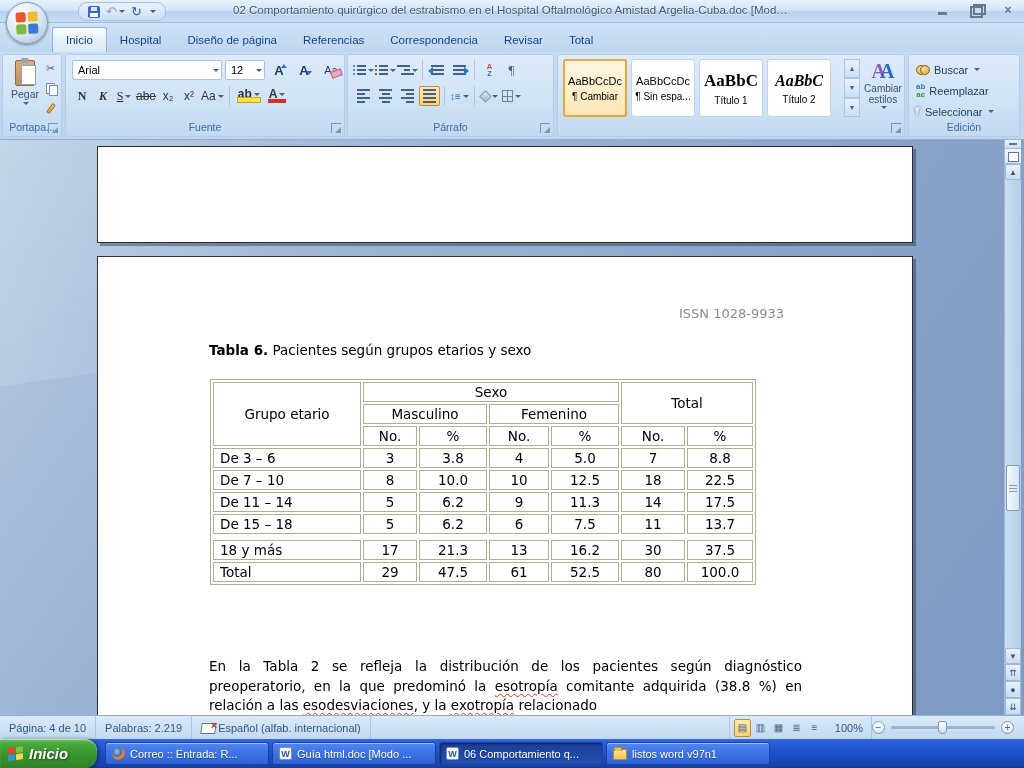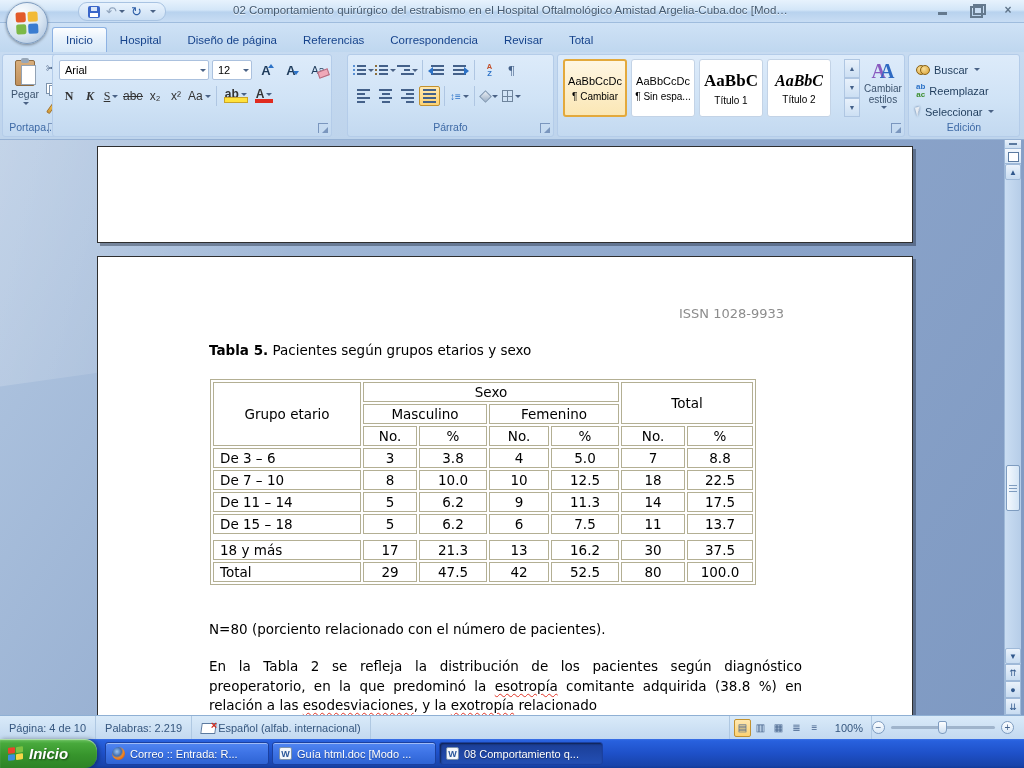--- a/index.html
+++ b/index.html
@@ -69,21 +69,21 @@
   .clipboard::after { content:""; position:absolute; top:4px; left:5px; width:13px; height:18px; background:#fff; border:1px solid #93A3B5; }
   .paste-label { font-size:10.5px; color:#3C536E; }
   .clipcol { position:absolute; right:2px; top:4px; display:flex; flex-direction:column; gap:2px; }
   .clipcol .rbtn { width:17px; height:18px; font-size:11px; color:#4A6285; }
   .copysheets { width:10px; height:11px; position:relative; }
   .copysheets::before, .copysheets::after { content:""; position:absolute; width:7px; height:9px; background:#fff; border:1px solid #7D93AC; }
   .copysheets::before { left:0; top:0; } .copysheets::after { left:3px; top:2px; }
   .brush { width:4px; height:11px; background:linear-gradient(#F4C64E,#D99A27); border:1px solid #A96F1B; transform:rotate(35deg); border-radius:1px; }
 
   
-  .g-font { left:52px; width:280px; }
+  .g-font { left:65px; width:280px; }
   .fontrow1 { position:absolute; left:6px; top:5px; display:flex; gap:3px; align-items:center; }
   .combo { background:#fff; border:1px solid #ABC1DE; border-radius:2px; height:20px; display:flex; align-items:center; font-size:11px; padding-left:5px; cursor:pointer; }
   .combo .carr { margin-left:auto; width:13px; display:flex; justify-content:center; }
   .fname { width:150px; } .fsize { width:40px; }
   .fgrow,.fshrink { width:22px; height:20px; font-weight:bold; font-size:13px; color:#1F3C5C; position:relative; }
   .fgrow::after,.fshrink::after { content:""; position:absolute; right:2px; top:3px; width:0; height:0; border-left:3px solid transparent; border-right:3px solid transparent; }
   .fgrow::after { border-bottom:4px solid #2C72C7; }
   .fshrink::after { border-top:4px solid #2C72C7; top:auto; bottom:4px; }
   .fclear { width:26px; height:20px; font-size:11px; color:#1F3C5C; position:relative; }
   .fclear::after { content:""; position:absolute; right:1px; bottom:2px; width:9px; height:5px; background:#F0A8B8; border:1px solid #B06C80; transform:rotate(-20deg); }
@@ -355,20 +355,21 @@
         <span class="vsep"></span>
         <button class="rbtn marked hl">
             <span>ab</span>
             <span class="da"></span>
           </button>
         <button class="rbtn marked fc">
             <span>A</span>
             <span class="da"></span>
           </button>
       </div>
+      <div class="grplabel">Fuente</div>
       <span class="launcher"></span>
     </div>
 
     <div class="grp g-para">
       <div class="pararow1">
         <button class="rbtn">
             <span class="bars blt">
               <b></b>
               <b></b>
               <b></b>
@@ -517,21 +518,21 @@
           </button>
         </div>
       <div class="grplabel">Edición</div>
     </div>
   </div>
 
   <div class="docarea">
     <div class="page page1"></div>
     <div class="page page2">
       <div class="issn">ISSN 1028-9933</div>
-      <div class="caption"><b>Tabla 5.</b><span> Pacientes según grupos etarios y sexo</span></div>
+      <div class="caption"><b>Tabla 6.</b><span> Pacientes según grupos etarios y sexo</span></div>
       <table class="doctable">
         <colgroup>
           <col style="width:148px">
             <col style="width:54px">
             <col style="width:68px">
             <col style="width:60px">
             <col style="width:68px">
             <col style="width:64px">
             <col style="width:66px">
         </colgroup>
@@ -598,28 +599,27 @@
               <td>21.3</td>
               <td>13</td>
               <td>16.2</td>
               <td>30</td>
               <td>37.5</td>
             </tr>
             <tr>
               <td class="rowlabel">Total</td>
               <td>29</td>
               <td>47.5</td>
-              <td>42</td>
+              <td>61</td>
               <td>52.5</td>
               <td>80</td>
               <td>100.0</td>
             </tr>
           </tbody>
       </table>
-      <div class="note">N=80 (porciento relacionado con el número de pacientes).</div>
       <p class="para"><span>En la Tabla 2 se refleja la distribución de los pacientes según diagnóstico preoperatorio, en la que predominó la </span><span class="misspell">esotropía</span><span> comitante adquirida (38.8 %) en relación a las </span><span class="misspell">esodesviaciones</span><span>, y la </span><span class="misspell">exotropía</span><span> relacionado</span></p>
     </div>
 
     <div class="vscroll">
       <div class="vs-split"></div>
       <div class="vs-ruler"></div>
       <div class="vs-arrow">▲</div>
       <div class="vs-track">
         <div class="vs-thumb">
             <i></i>
@@ -676,18 +676,22 @@
         <button class="tkbtn">
           <span class="tico ico-firefox"></span>
           <span class="lbl">Correo :: Entrada: R...</span>
         </button>
         <button class="tkbtn">
           <span class="tico ico-word">W</span>
           <span class="lbl">Guía html.doc [Modo ...</span>
         </button>
         <button class="tkbtn active">
           <span class="tico ico-word">W</span>
-          <span class="lbl">08 Comportamiento q...</span>
+          <span class="lbl">06 Comportamiento q...</span>
+        </button>
+        <button class="tkbtn">
+          <span class="tico ico-folder"></span>
+          <span class="lbl">listos word v97n1</span>
         </button>
       </div>
   </div>
 
 </div>
 
 </body></html>

